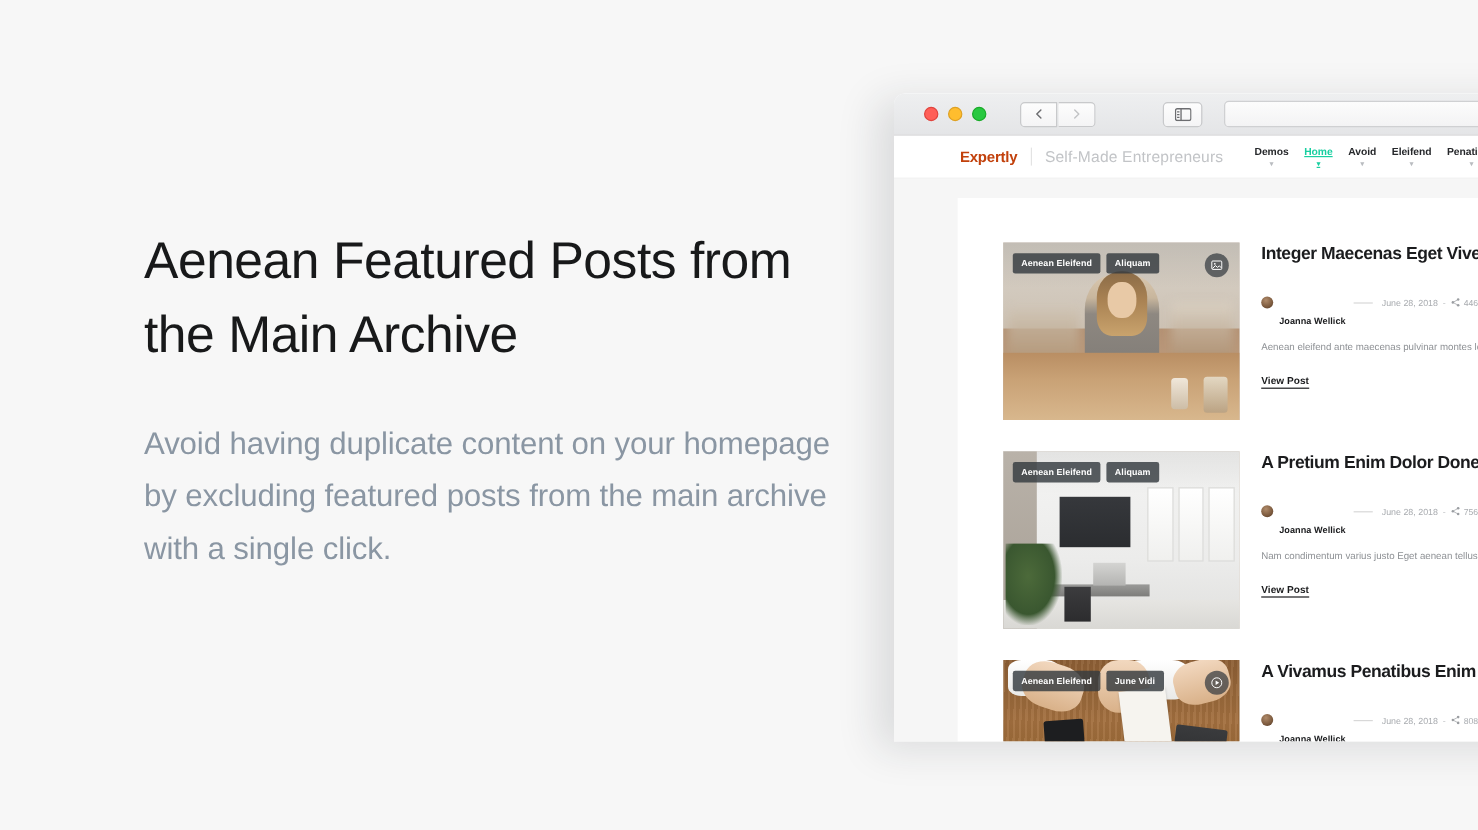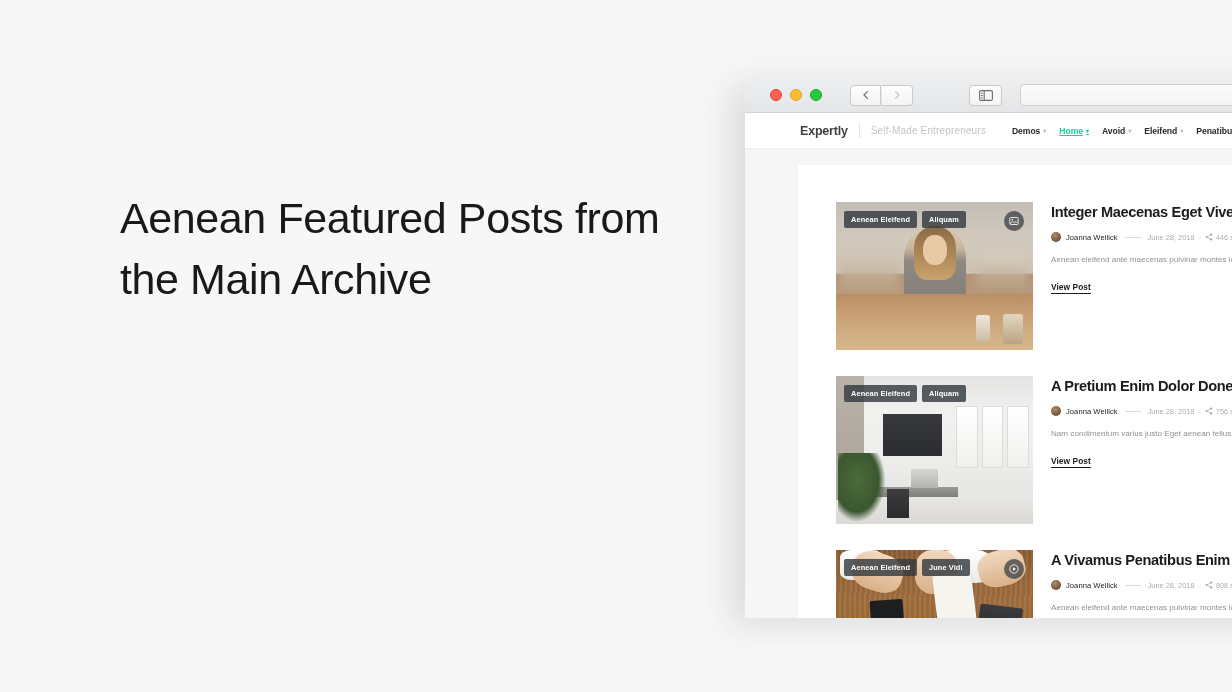--- a/index.html
+++ b/index.html
@@ -133,52 +133,53 @@
     display: flex;
     align-items: center;
     padding-left: 55px;
     border-bottom: 1px solid #f0f0f0;
     white-space: nowrap;
   }
 
   .brand {
     font-size: 12.5px;
     font-weight: 700;
-    color: #404040;
+    color: #c2410c;
     letter-spacing: -0.2px;
   }
 
   .brand-divider {
     width: 1px;
     height: 15px;
     background: #e3e3e3;
     margin: 0 11px;
   }
 
   .tagline {
-    font-size: 10px;
+    font-size: 13px;
     color: #c2c4c7;
     letter-spacing: 0.15px;
   }
 
   .site-nav {
     display: flex;
     align-items: center;
     margin-left: 26px;
     gap: 13px;
   }
 
   .nav-item {
     font-size: 8.6px;
     font-weight: 600;
     color: #26282b;
     letter-spacing: -0.05px;
     display: flex;
     align-items: center;
     gap: 3px;
+    flex-direction: column;
   }
   .nav-item.active { color: #19cfa0; text-decoration: underline; }
 
   .caret {
     font-size: 6px;
     color: #b9bcc0;
     line-height: 1;
   }
   .nav-item.active .caret { color: #19cfa0; }
 
@@ -273,24 +274,25 @@
   .avatar {
     width: 10px;
     height: 10px;
     border-radius: 50%;
     background: radial-gradient(circle at 40% 32%, #b08b6a 0%, #7c5a3e 60%, #4e3524 100%);
     flex: 0 0 10px;
   }
 
   .author {
     font-size: 7.6px;
-    font-weight: 400;
+    font-weight: 700;
     color: #1b1c1e;
     margin-left: 5px;
     letter-spacing: 0.05px;
+    margin-top: 31px;
   }
 
   .meta-rule {
     width: 16px;
     height: 1px;
     background: #d8d8d8;
     margin: 0 7px;
   }
 
   .post-date {
@@ -497,20 +499,21 @@
     border-radius: 26%;
   }
   .shirt-a { left: 2%;  top: 0%; width: 22%; height: 20%; }
   .shirt-b { left: 52%; top: 0%; width: 26%; height: 22%; }
 </style>
 </head>
 <body>
 
 <section class="promo">
   <h1 class="promo-heading">Aenean Featured Posts from the Main Archive</h1>
+  <p class="promo-body">Avoid having duplicate content on your homepage by excluding featured posts from the main archive with a single click.</p>
 </section>
 
 <div class="browser-window">
 
   <div class="browser-toolbar">
     <div class="traffic-lights">
       <span class="light close"></span>
       <span class="light min"></span>
       <span class="light max"></span>
     </div>

